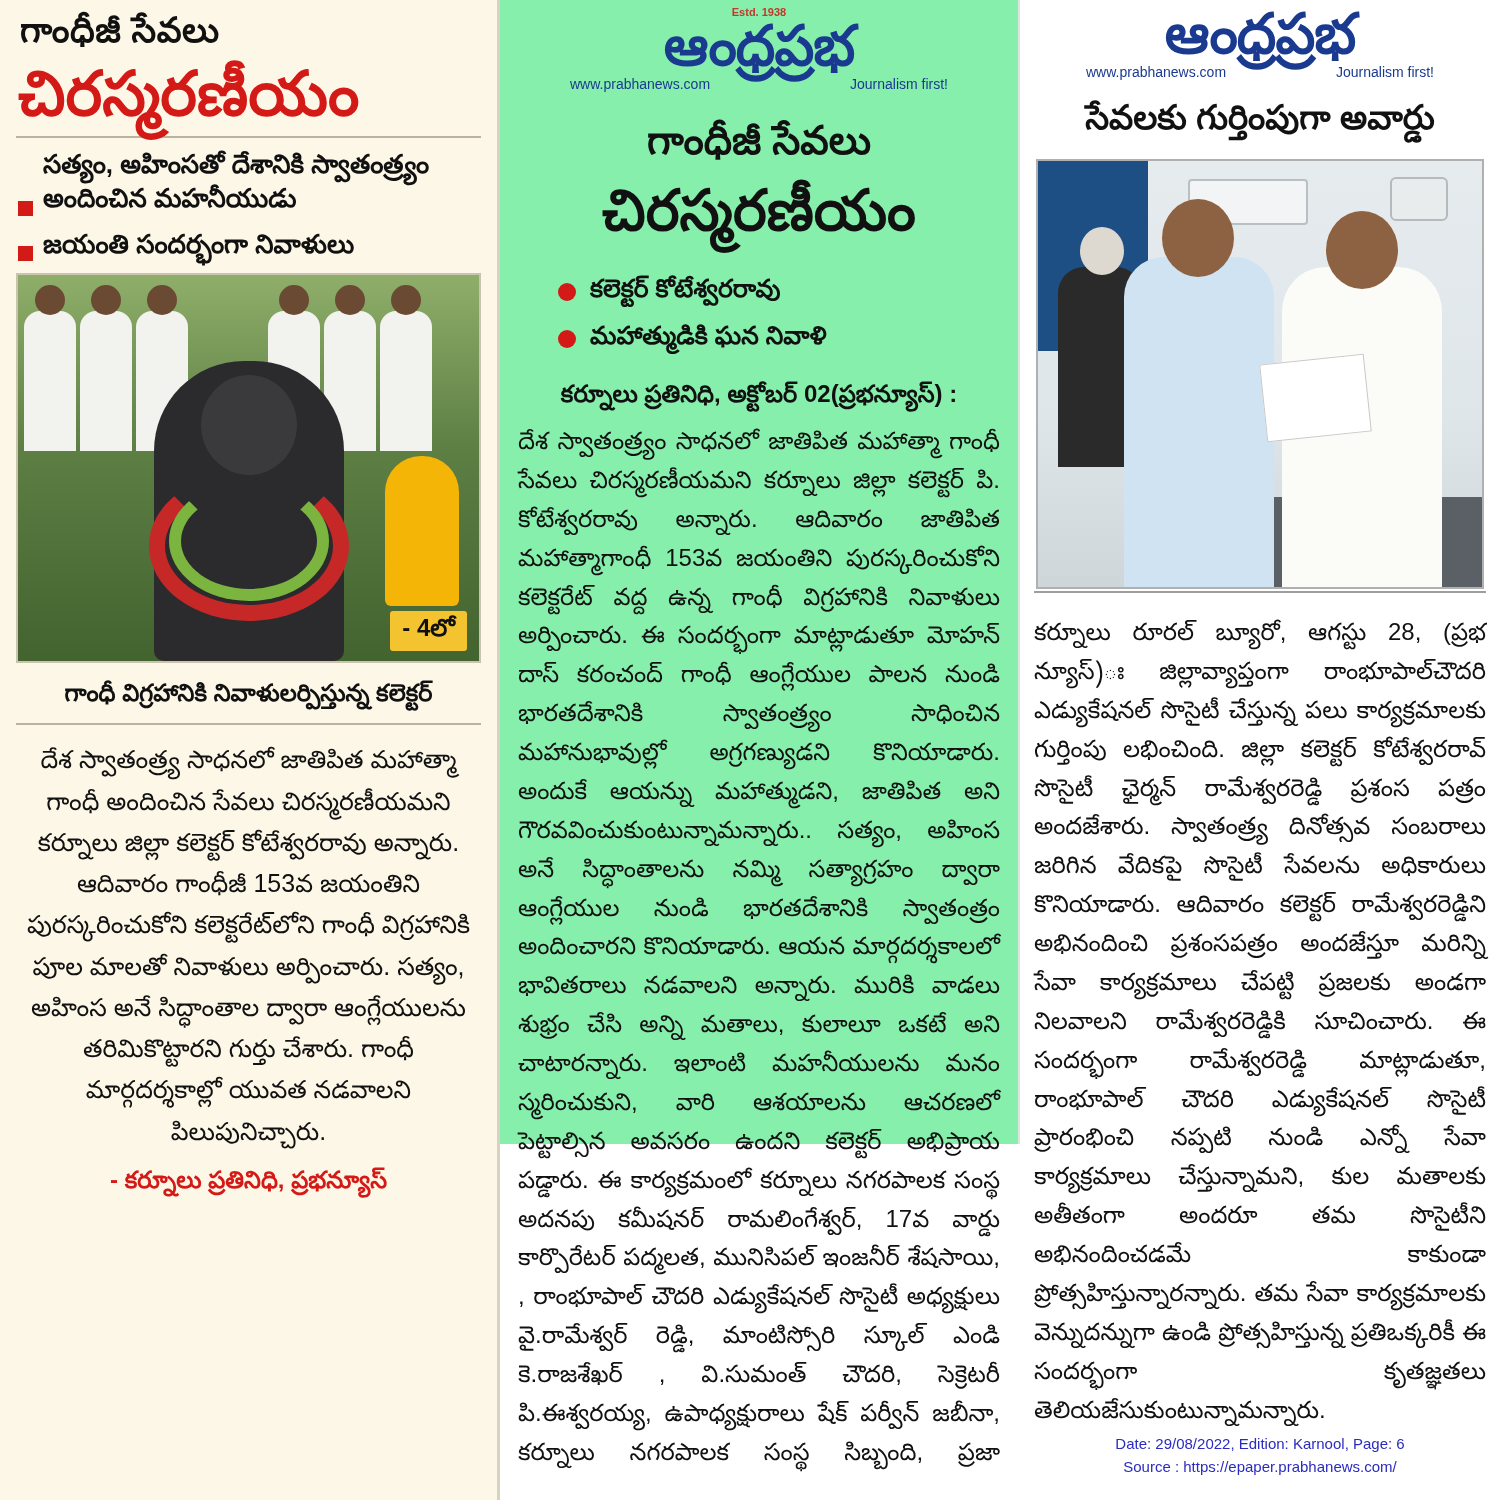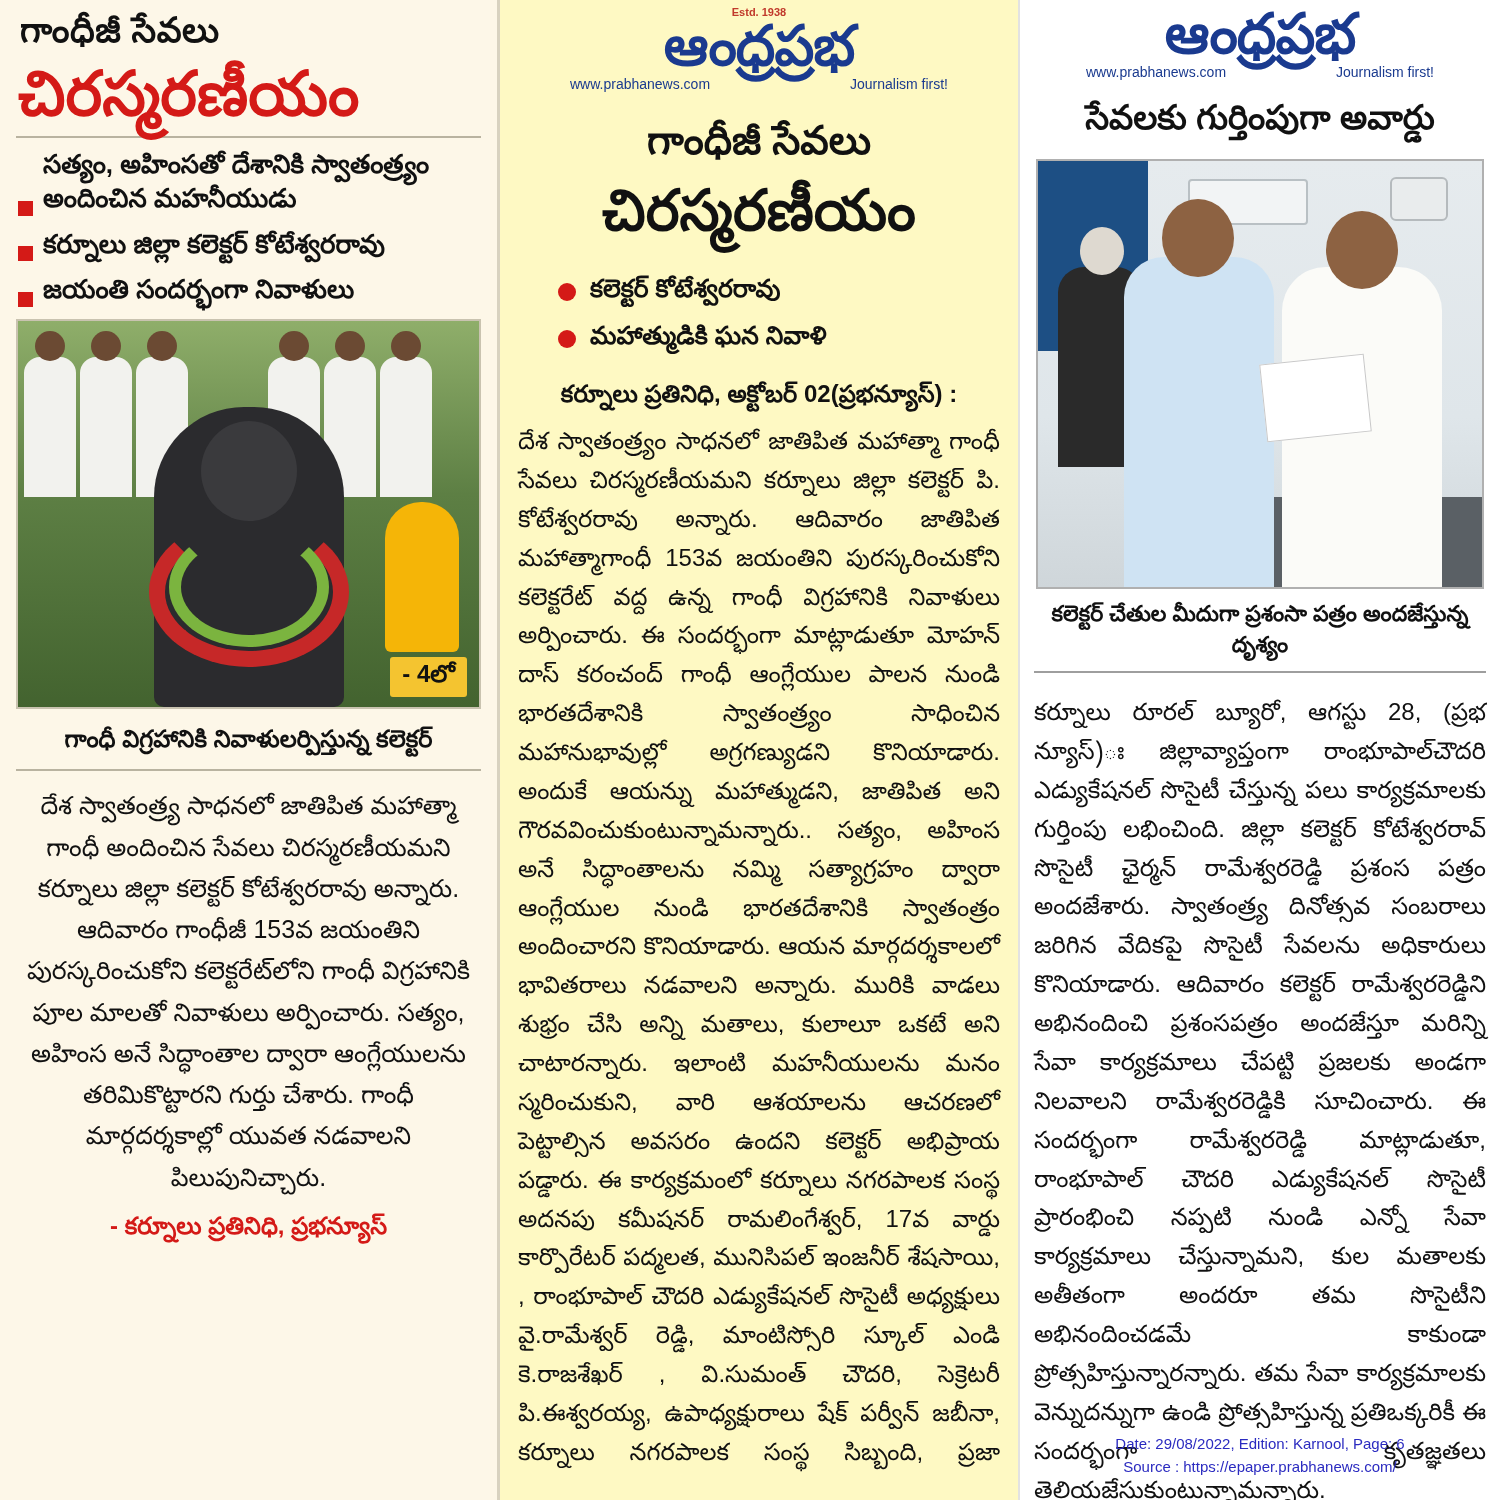--- a/index.html
+++ b/index.html
@@ -56,21 +56,21 @@
     position:absolute; right:12px; bottom:10px;
     background:#f4c430; color:#111; font-weight:bold; font-size:24px;
     padding:3px 12px; border-radius:3px;
   }
   .cap1 { text-align:center; font-size:24px; font-weight:bold; color:#111; padding:12px 4px 6px 4px; }
   .rule2 { height:2px; background:#b9b3a0; margin:4px 2px 14px 2px; }
   .c1-body { text-align:center; font-size:25px; line-height:1.65; color:#111; padding:0 6px; }
   .c1-credit { text-align:center; font-size:24px; font-weight:bold; color:#d41a17; padding-top:14px; }
 
   
-  .col2 { width:520px; height:1500px; background:#fef9c3; padding:0 18px; position:relative; border-right:2px solid #e2e2e2; }
+  .col2 { width:520px; height:1144px; background:#86efac; padding:0 18px; position:relative; border-right:2px solid #e2e2e2; }
   .masthead { text-align:center; padding-top:6px; position:relative; }
   .mast-est { font-size:11px; color:#c0392b; font-weight:bold; }
   .mast-word { font-size:56px; font-weight:bold; color:#1a3a8f; letter-spacing:-1px; line-height:1; }
   .mast-sub { display:flex; justify-content:space-between; font-size:14px; color:#1a3a8f; padding:2px 52px 0 52px; }
   .c2-kicker { text-align:center; font-size:40px; font-weight:bold; color:#111; padding-top:26px; }
   .c2-head { text-align:center; font-size:57px; font-weight:bold; color:#111; padding:4px 0 16px 0; }
   .c2-bullets { padding:0 40px 6px 40px; }
   .c2-bullet { display:flex; align-items:center; justify-content:flex-start; margin-bottom:12px; }
   .bdot { width:18px; height:18px; border-radius:50%; background:#d41a17; margin-right:14px; flex:0 0 auto; }
   .c2-btext { font-size:25px; font-weight:bold; color:#111; }
@@ -108,24 +108,20 @@
     <div class="c1-head">చిరస్మరణీయం</div>
     <div class="rule"></div>
 
     <div class="bullets">
       <div class="bullet">
         <span class="bsq"></span>
         <span class="btext">సత్యం, అహింసతో దేశానికి స్వాతంత్ర్యం అందించిన మహనీయుడు</span>
       </div>
       <div class="bullet">
         <span class="bsq"></span>
-        <span class="btext">కర్నూలు జిల్లా కలెక్టర్ కోటేశ్వరరావు</span>
-      </div>
-      <div class="bullet">
-        <span class="bsq"></span>
         <span class="btext">జయంతి సందర్భంగా నివాళులు</span>
       </div>
     </div>
 
     <div class="photo1">
       <div class="ph-sky"></div>
       <div class="ph-people">
         <div class="pp" style="left:6px;">
             <span class="hd"></span>
           </div>
@@ -210,21 +206,20 @@
         </div>
       <div class="man-a">
           <span class="head"></span>
         </div>
       <div class="man-b">
           <span class="head"></span>
         </div>
       <div class="paper"></div>
     </div>
 
-    <div class="cap3">కలెక్టర్ చేతుల మీదుగా ప్రశంసా పత్రం అందజేస్తున్న దృశ్యం</div>
     <div class="rule3"></div>
     <div class="c3-body">
       <span>కర్నూలు రూరల్ బ్యూరో, ఆగస్టు 28, (ప్రభ న్యూస్)ః</span>
       <span>జిల్లావ్యాప్తంగా రాంభూపాల్‌చౌదరి ఎడ్యుకేషనల్ సొసైటీ చేస్తున్న పలు కార్యక్రమాలకు గుర్తింపు లభించింది. జిల్లా కలెక్టర్ కోటేశ్వరరావ్ సొసైటీ ఛైర్మన్ రామేశ్వరరెడ్డి ప్రశంస పత్రం అందజేశారు. స్వాతంత్ర్య దినోత్సవ సంబరాలు జరిగిన వేదికపై సొసైటీ సేవలను అధికారులు కొనియాడారు. ఆదివారం కలెక్టర్ రామేశ్వరరెడ్డిని అభినందించి ప్రశంసపత్రం అందజేస్తూ మరిన్ని సేవా కార్యక్రమాలు చేపట్టి ప్రజలకు అండగా నిలవాలని రామేశ్వరరెడ్డికి సూచించారు. ఈ సందర్భంగా రామేశ్వరరెడ్డి మాట్లాడుతూ, రాంభూపాల్ చౌదరి ఎడ్యుకేషనల్ సొసైటీ ప్రారంభించి నప్పటి నుండి ఎన్నో సేవా కార్యక్రమాలు చేస్తున్నామని, కుల మతాలకు అతీతంగా అందరూ తమ సొసైటీని అభినందించడమే కాకుండా ప్రోత్సహిస్తున్నారన్నారు. తమ సేవా కార్యక్రమాలకు వెన్నుదన్నుగా ఉండి ప్రోత్సహిస్తున్న ప్రతిఒక్కరికీ ఈ సందర్భంగా కృతజ్ఞతలు తెలియజేసుకుంటున్నామన్నారు.</span>
     </div>
 
     <div class="srcbox">
       <div>Date: 29/08/2022, Edition: Karnool, Page: 6</div>
       <div>Source : https://epaper.prabhanews.com/</div>
     </div>

